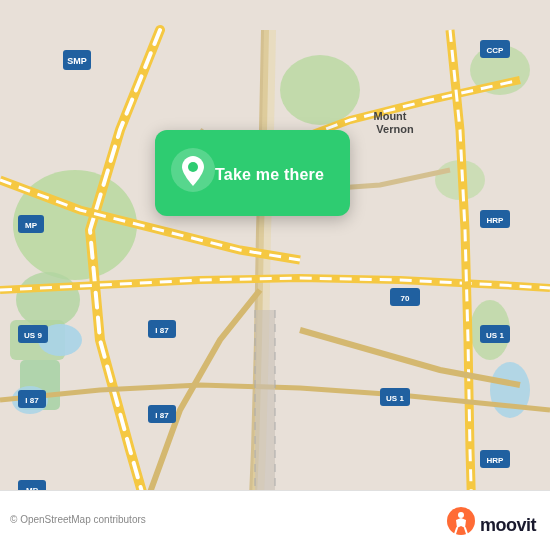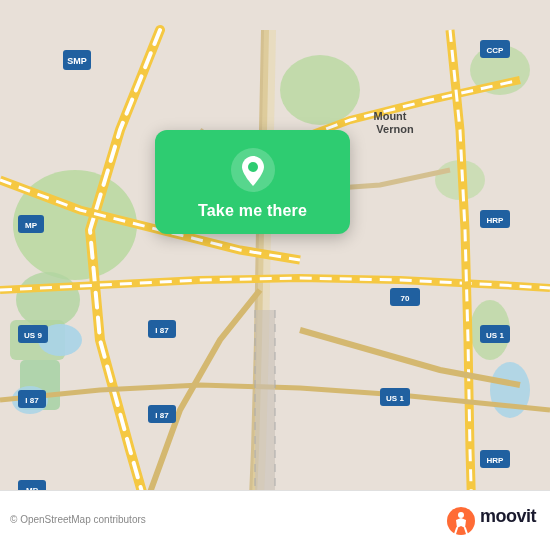--- a/index.html
+++ b/index.html
@@ -29,21 +29,20 @@
 
     
     #take-me-there-card {
       position: absolute;
       top: 130px;
       left: 155px;
       width: 195px;
       background: #2ecc71;
       border-radius: 12px;
       display: flex;
-      flex-direction: column;
       align-items: center;
       padding: 18px 16px 14px;
       box-shadow: 0 4px 16px rgba(0,0,0,0.25);
       cursor: pointer;
     }
 
     #location-pin-icon {
       width: 44px;
       height: 44px;
       margin-bottom: 10px;
@@ -86,21 +85,21 @@
 
     #location-title {
       font-size: 13px;
       color: #222;
       font-weight: 500;
       line-height: 1.3;
     }
 
     #moovit-logo {
       display: flex;
-      align-items: flex-start;
+      align-items: flex-end;
       gap: 4px;
       flex-shrink: 0;
       margin-left: 10px;
     }
 
     #moovit-icon {
       width: 30px;
       height: 30px;
     }
 

